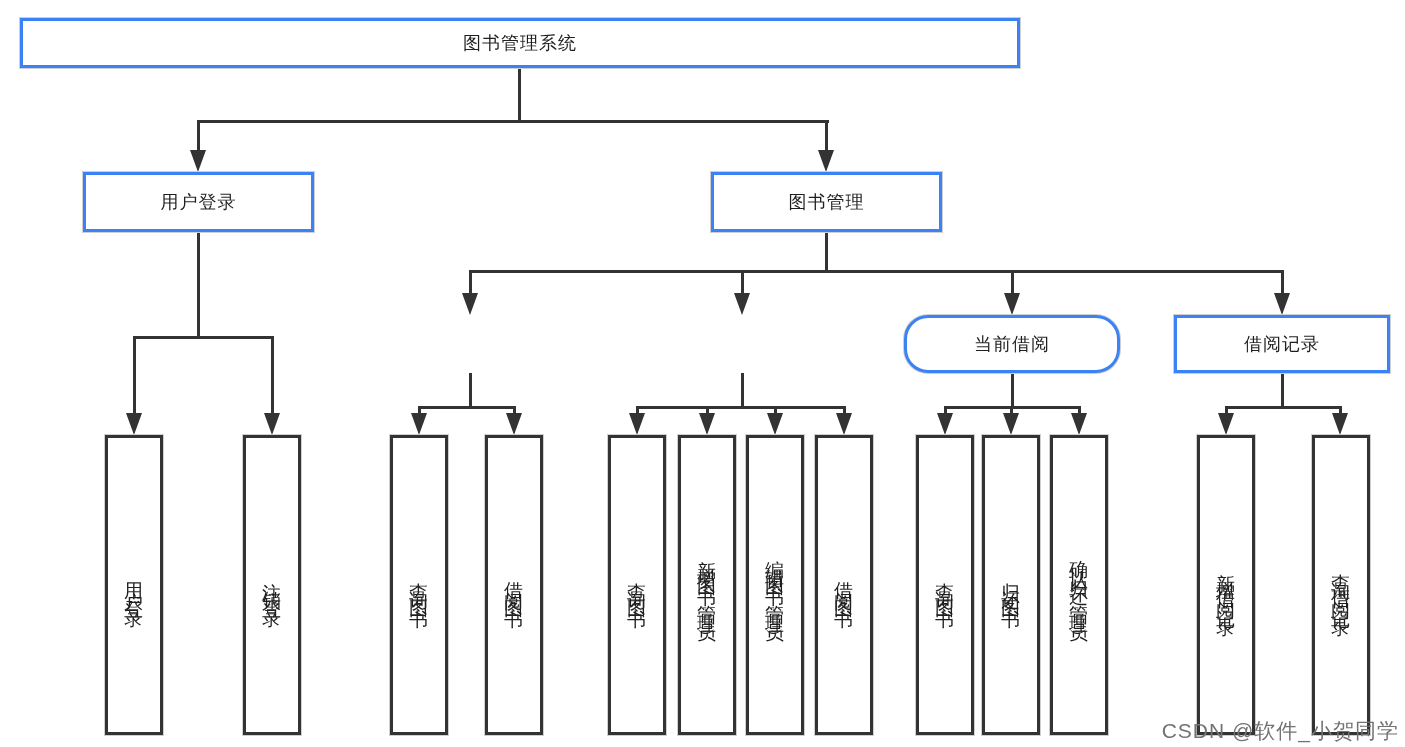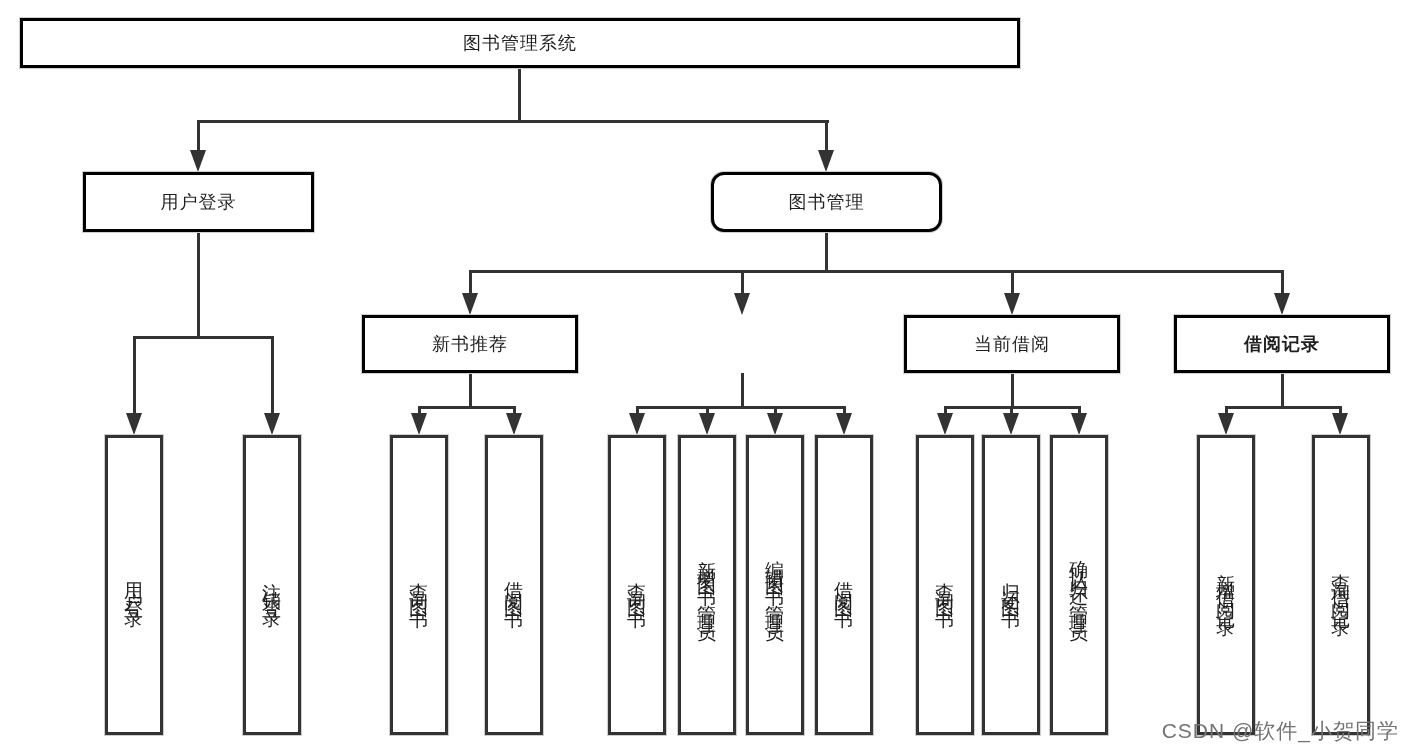--- a/index.html
+++ b/index.html
@@ -8,21 +8,21 @@
     width: 1405px;
     height: 747px;
     background: #ffffff;
     overflow: hidden;
     font-family: "Liberation Sans", sans-serif;
     color: #1f1f1f;
   }
   .box {
     position: absolute;
     background: #ffffff;
-    border: 3px solid #000000;
+    border: 3px solid #3b82f6;
     box-shadow: 0 0 0 1px #cfcfcf;
     display: flex;
     align-items: center;
     justify-content: center;
     box-sizing: border-box;
     font-size: 18px;
     letter-spacing: 1px;
     color: #1f1f1f;
     z-index: 2;
   }
@@ -81,34 +81,31 @@
 <div id="canvas">
 
   <div class="box" style="left:20px; top:18px; width:1000px; height:50px;">
     <span>图书管理系统</span>
   </div>
 
   <div class="box" style="left:83px; top:172px; width:231px; height:60px;">
     <span>用户登录</span>
   </div>
 
-  <div class="box" style="left:711px; top:172px; width:231px; height:60px;border-radius:13px;">
+  <div class="box" style="left:711px; top:172px; width:231px; height:60px;">
     <span>图书管理</span>
   </div>
 
-  <div class="box" style="left:362px; top:315px; width:216px; height:58px;">
-    <span>新书推荐</span>
-  </div>
-
-
-  <div class="box" style="left:904px; top:315px; width:216px; height:58px;">
+
+
+  <div class="box" style="left:904px; top:315px; width:216px; height:58px;border-radius:24px;">
     <span>当前借阅</span>
   </div>
 
-  <div class="box" style="left:1174px; top:315px; width:216px; height:58px;font-weight:bold;">
+  <div class="box" style="left:1174px; top:315px; width:216px; height:58px;">
     <span>借阅记录</span>
   </div>
 
   <div class="leaf" style="left:105px;">
     <span class="vtext">用户登录</span>
   </div>
   <div class="leaf" style="left:243px;">
     <span class="vtext">注销登录</span>
   </div>
 

